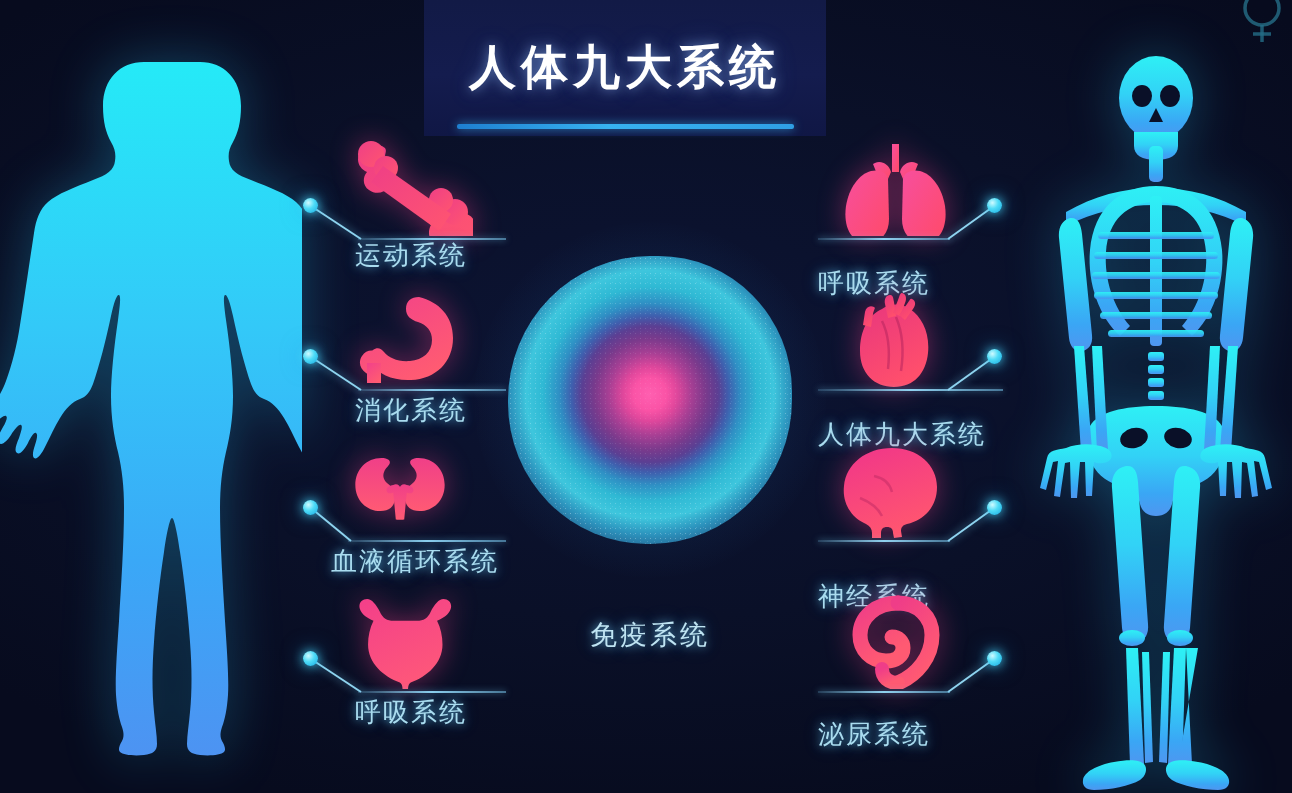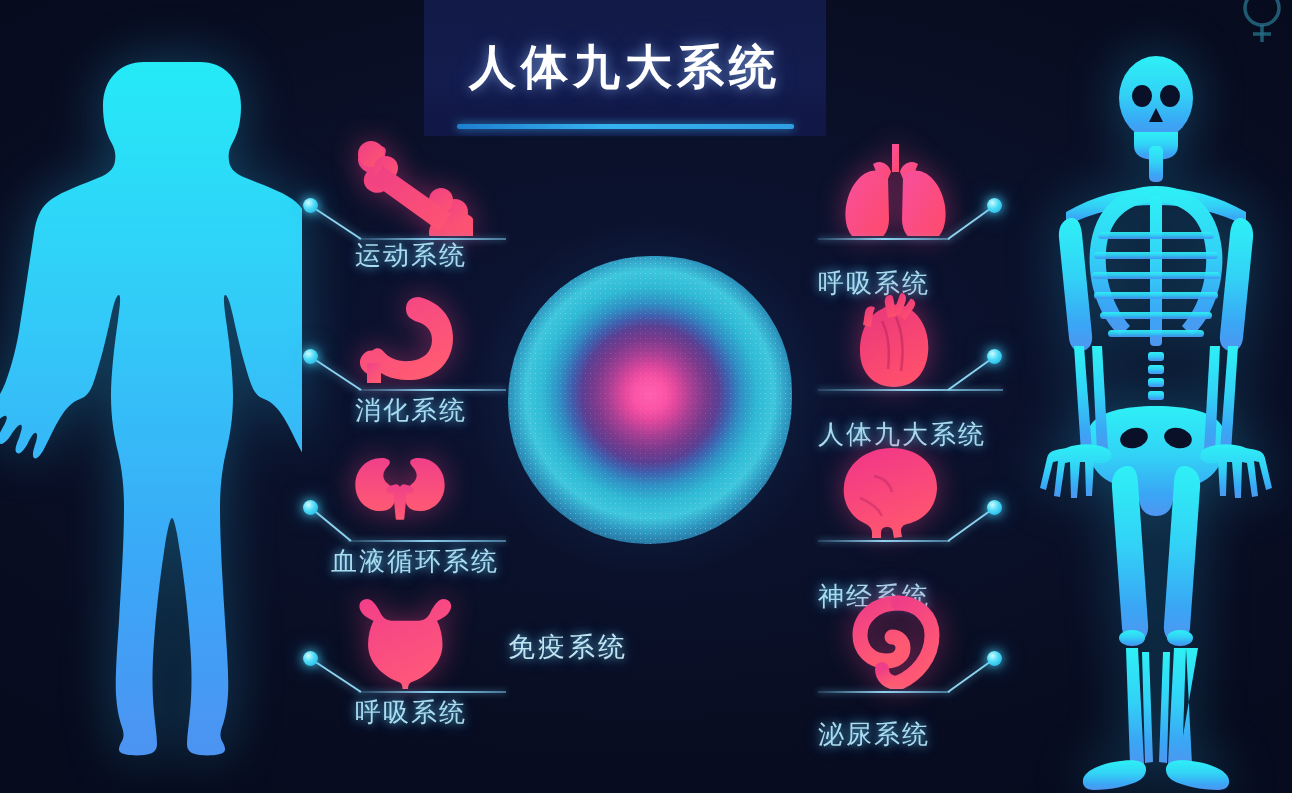--- a/index.html
+++ b/index.html
@@ -126,25 +126,25 @@
     -webkit-mask-image: radial-gradient(circle at 50% 50%,
        rgba(0,0,0,0) 76%, rgba(0,0,0,.85) 88%, rgba(0,0,0,.25) 97%, rgba(0,0,0,0) 100%);
     mask-image: radial-gradient(circle at 50% 50%,
        rgba(0,0,0,0) 76%, rgba(0,0,0,.85) 88%, rgba(0,0,0,.25) 97%, rgba(0,0,0,0) 100%);
   }
   .immune-label {
     position: absolute;
     left: 508px;
     top: 617px;
     width: 284px;
+    text-align: center;
     font-size: 27px;
     letter-spacing: 3px;
     color: #bfe4f2;
     text-shadow: 0 0 9px rgba(110,200,240,.75), 0 0 18px rgba(60,150,220,.45);
-    margin-top: 12px;
   }
 
   
   .item { position: absolute; }
   .item .icon-box {
     position: absolute;
     width: 118px;
     height: 96px;
     display: flex;
     align-items: flex-end;

